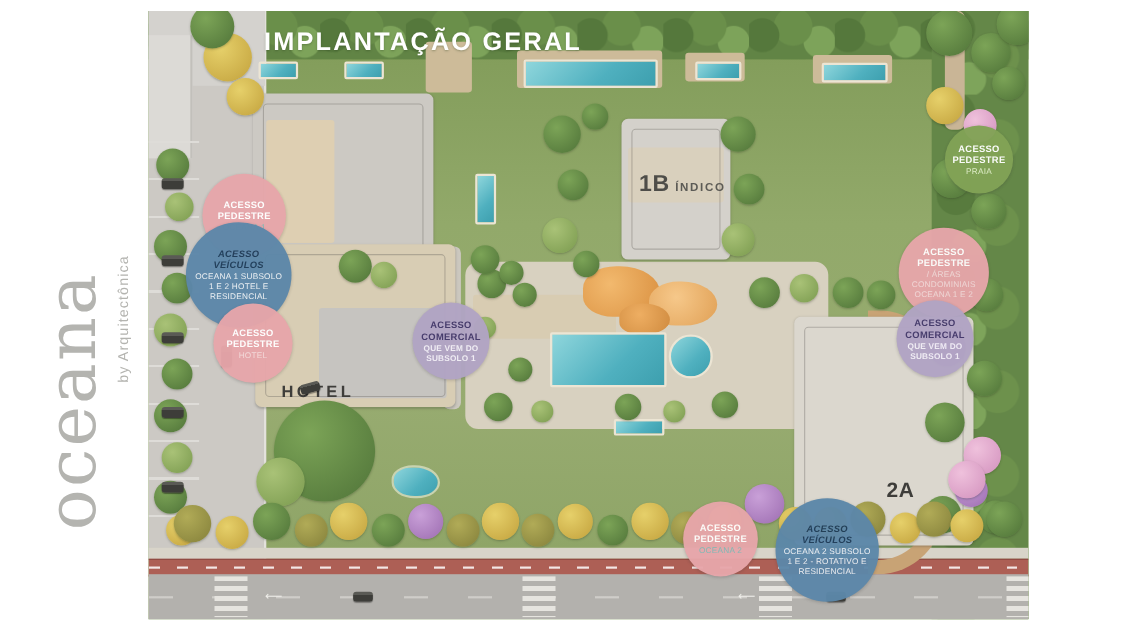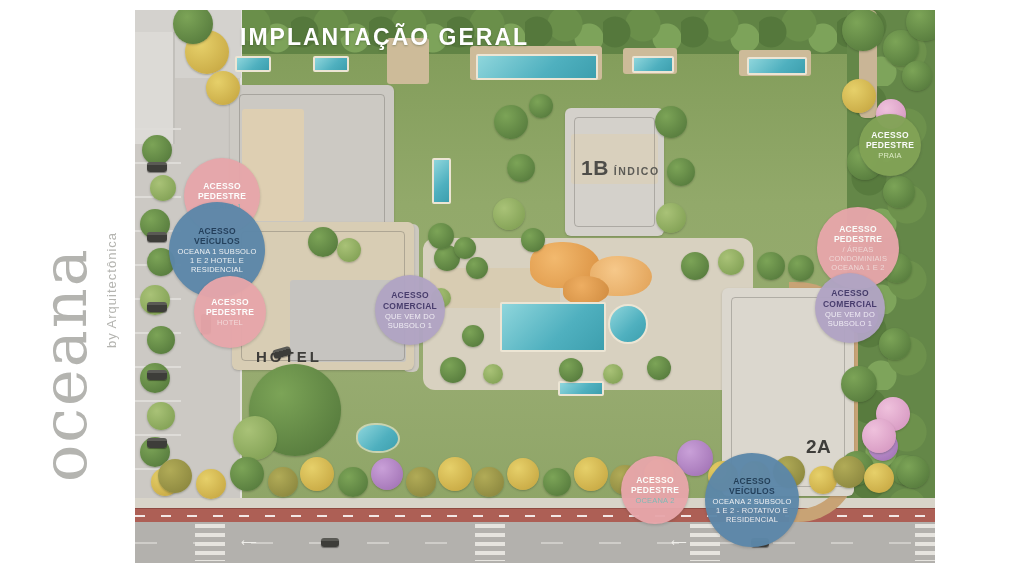--- a/index.html
+++ b/index.html
@@ -98,26 +98,26 @@
   .badge{position:absolute;z-index:6;border-radius:50%;display:flex;flex-direction:column;
     align-items:center;justify-content:center;text-align:center;padding:6px;box-sizing:border-box;
     opacity:.96;box-shadow:0 1px 3px rgba(50,50,50,.25);}
   .badge .b-title{font-weight:bold;font-size:8.5px;line-height:1.2;letter-spacing:.3px;width:100%;}
   .badge .b-sub{font-size:7.5px;line-height:1.2;letter-spacing:.2px;width:100%;margin-top:1px;}
   .badge.pink{background:#e7a6aa;}
   .badge.blue{background:#5c87a9;}
   .badge.lav{background:#b1a4c4;}
   .badge.green{background:#82a356;}
   .tc-white{color:#ffffff;}
-  .tc-navy{color:#1c3a57;}
+  .tc-navy{color:#1c3a57;font-style:italic;}
   .tc-plum{color:#43386a;}
   .sc-teal{color:#7db8b5;}
   .sc-lightblue{color:#eef2f6;}
   .sc-lightpink{color:#f4d9da;}
-  .sc-lightlav{color:#f1eef6;}
+  .sc-lightlav{color:#f1eef6;font-weight:bold;}
   .sc-lightgreen{color:#e0eec9;}
 </style>
 </head>
 <body>
 
 <div class="canvas">
 
   <div class="logo-brand">oceana</div>
   <div class="logo-byline">by Arquitectônica</div>
 
@@ -163,21 +163,21 @@
 
     <div class="bldg" style="left:97px;top:212px;width:182px;height:148px;background:#d8cdb4;">
       <div class="panel" style="left:58px;top:58px;width:116px;height:82px;background:#c6c4c0;"></div>
       <div class="blabel" style="left:24px;top:126px;">
         <span class="bcode hotel">HOTEL</span>
       </div>
     </div>
 
     <div class="panel" style="left:295px;top:258px;width:130px;height:40px;background:#d8ccb2;z-index:2;"></div>
 
-    <div class="bldg" style="left:587px;top:278px;width:132px;height:208px;background:#dbd7ce;">
+    <div class="bldg" style="left:587px;top:278px;width:132px;height:208px;background:#dbd7ce;padding-left:31px;">
       <div class="blabel" style="left:84px;top:148px;">
         <span class="bcode big2">2A</span>
       </div>
     </div>
 
     <div class="sand" style="left:395px;top:232px;width:70px;height:46px;background:radial-gradient(circle at 35% 35%,#f2b96e,#d98f3f);"></div>
     <div class="sand" style="left:455px;top:246px;width:62px;height:40px;background:radial-gradient(circle at 40% 35%,#f6c88a,#e0a055);"></div>
     <div class="sand" style="left:428px;top:266px;width:46px;height:28px;background:radial-gradient(circle at 40% 35%,#eeae62,#cf8a3e);"></div>
 
     <div class="plan-title">IMPLANTAÇÃO GERAL</div>

